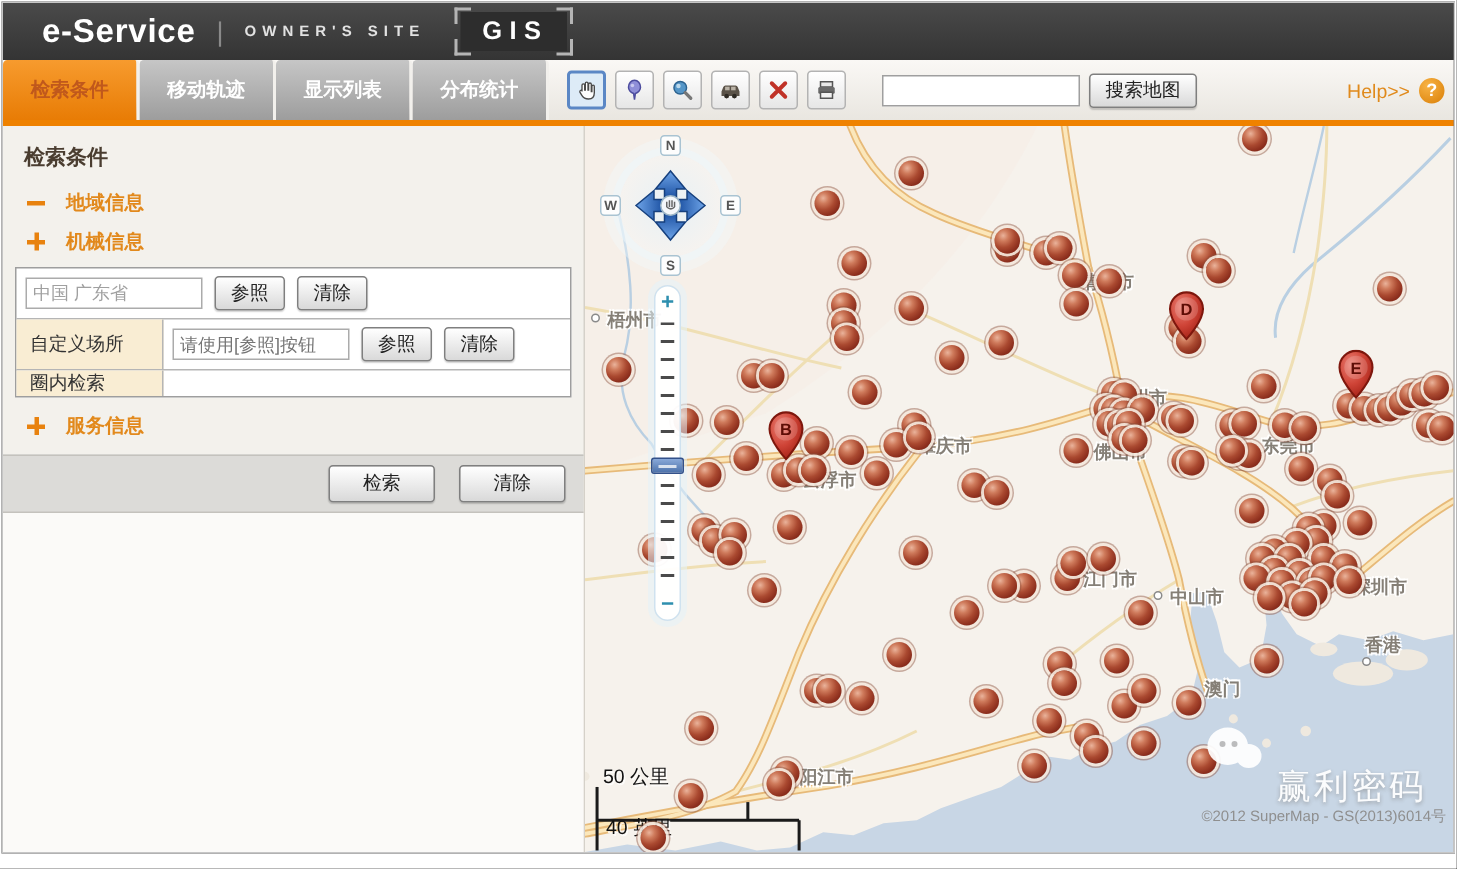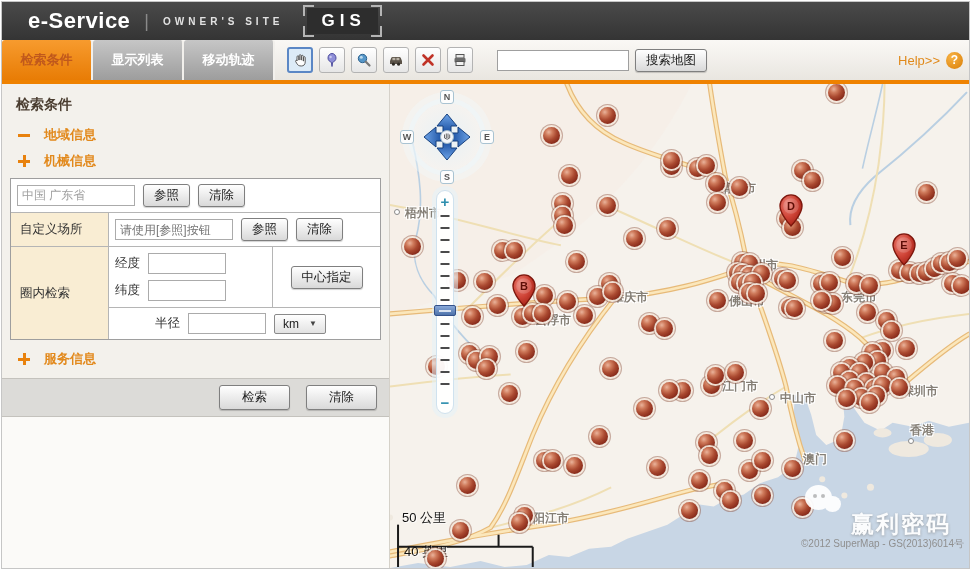--- a/index.html
+++ b/index.html
@@ -137,41 +137,42 @@
               text-shadow: 1px 1px 0 rgba(255,255,255,.8); }
   .scale-mi { position: absolute; left: 14px; top: 459px; font-size: 13px; color: #111; z-index: 2;
               text-shadow: 1px 1px 0 rgba(255,255,255,.8); }
   .copyright { position: absolute; right: 5px; bottom: 17px; font-size: 10px; color: #8f8f8f; z-index: 6; }
   .watermark { position: absolute; right: 18px; bottom: 28px; display: flex; align-items: center; gap: 8px;
                z-index: 6; opacity: .93; }
   .wm-icon { position: relative; width: 38px; height: 32px; }
   .wm-big { position: absolute; left: 0; top: 0; width: 27px; height: 25px; border-radius: 50%; background: #fff; }
   .wm-small { position: absolute; left: 19px; top: 11px; width: 17px; height: 16px; border-radius: 50%; background: #fff; }
   .wm-eye { position: absolute; width: 4px; height: 4px; border-radius: 50%; background: rgba(150,150,150,.65); }
-  .wm-text { font-size: 23px; font-weight: bold; color: #fff; letter-spacing: 2px;
+  .wm-text { font-size: 23px; font-weight: normal; color: #fff; letter-spacing: 2px;
              text-shadow: 0 1px 3px rgba(130,130,130,.7); margin-top: 48px; }
 </style>
 </head>
 <body>
 
 <div class="stage">
 <div class="app">
 
   <div class="header">
     <span class="logo">e-Service</span>
     <span class="logo-div">|</span>
     <span class="owners">OWNER'S SITE</span>
     <span class="gis"><span class="c2"></span><span>GIS</span></span>
   </div>
 
   <div class="tabrow">
     <div class="tabs">
       <div class="tab active">检索条件</div>
+      <div class="tab">移动轨迹</div>
       <div class="tab">显示列表</div>
-      <div class="tab">移动轨迹</div>
+      <div class="tab">分布统计</div>
     </div>
     <div class="toolbar">
       <div class="toolbtn selected">
         <svg width="16" height="16" viewBox="0 0 16 16">
               <path d="M5 9 V4.8 a.9.9 0 0 1 1.8 0 V8 h.4 V3.6 a.9.9 0 0 1 1.8 0 V8 h.4 V4.2 a.9.9 0 0 1 1.8 0 V9 h.4 V5.5 a.8.8 0 0 1 1.6 0 V10 c0 2.5-1.5 4-3.8 4 c-2.4 0-3.6-.8-4.4-2.2 L3.6 9.4 a.9.9 0 0 1 1.4-1 Z" fill="#fdfdfd" stroke="#4a4a4a" stroke-width=".9"></path>
             </svg>
       </div>
       <div class="toolbtn">
         <svg width="16" height="16" viewBox="0 0 16 16">
               <path d="M8 1.5 a4 4.6 0 0 1 4 4.6 c0 2.4-2 3.6-3.4 4.2 L8 14.5 7.4 10.3 C6 9.7 4 8.5 4 6.1 a4 4.6 0 0 1 4-4.6 Z" fill="#8f8fd8" stroke="#4c4c9e"></path>
@@ -244,45 +245,20 @@
         <div class="f-row">
           <div class="f-label">自定义场所</div>
           <div class="f-content">
             <input class="inp w120" type="text" placeholder="请使用[参照]按钮" style="">
             <button class="btn">参照</button>
             <button class="btn">清除</button>
           </div>
         </div>
         <div class="f-row">
           <div class="f-label">圈内检索</div>
-          <div class="circle-content">
-            <div class="cc-top">
-              <div class="lnglat">
-                <div class="pair">
-                  <span>经度</span>
-                  <input class="inp w78" type="text" style="">
-                </div>
-                <div class="pair">
-                  <span>纬度</span>
-                  <input class="inp w78" type="text" style="">
-                </div>
-              </div>
-              <div class="center-cell">
-                <button class="btn">中心指定</button>
-              </div>
-            </div>
-            <div class="cc-bottom">
-              <span>半径</span>
-              <input class="inp w78" type="text" style="">
-              <span class="dropdown">
-                <span>km</span>
-                <span class="caret">▼</span>
-              </span>
-            </div>
-          </div>
         </div>
       </div>
 
       <div class="section">
         <span class="pm plus"></span>
         <span>服务信息</span>
       </div>
 
       <div class="action-bar">
         <button class="btn">检索</button>

